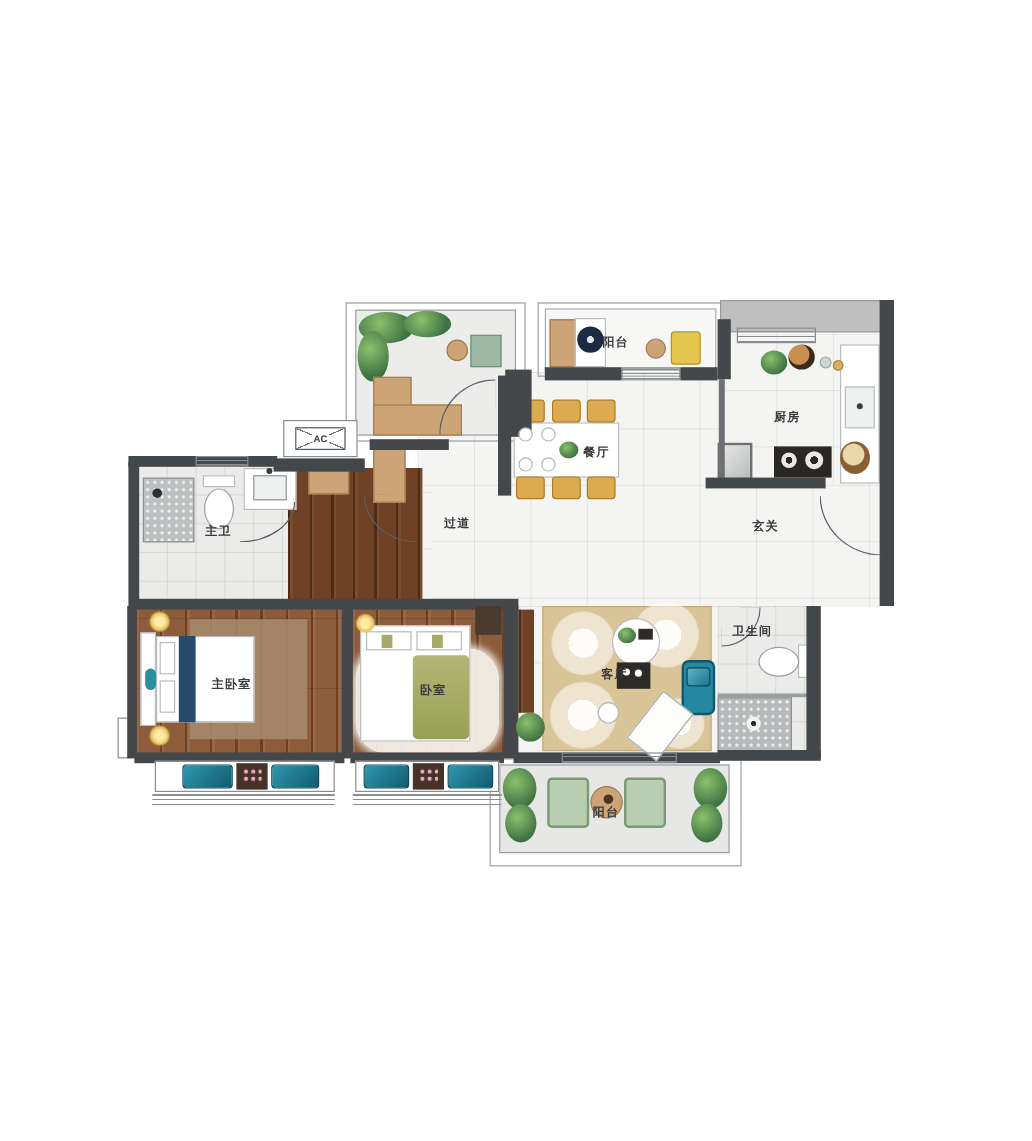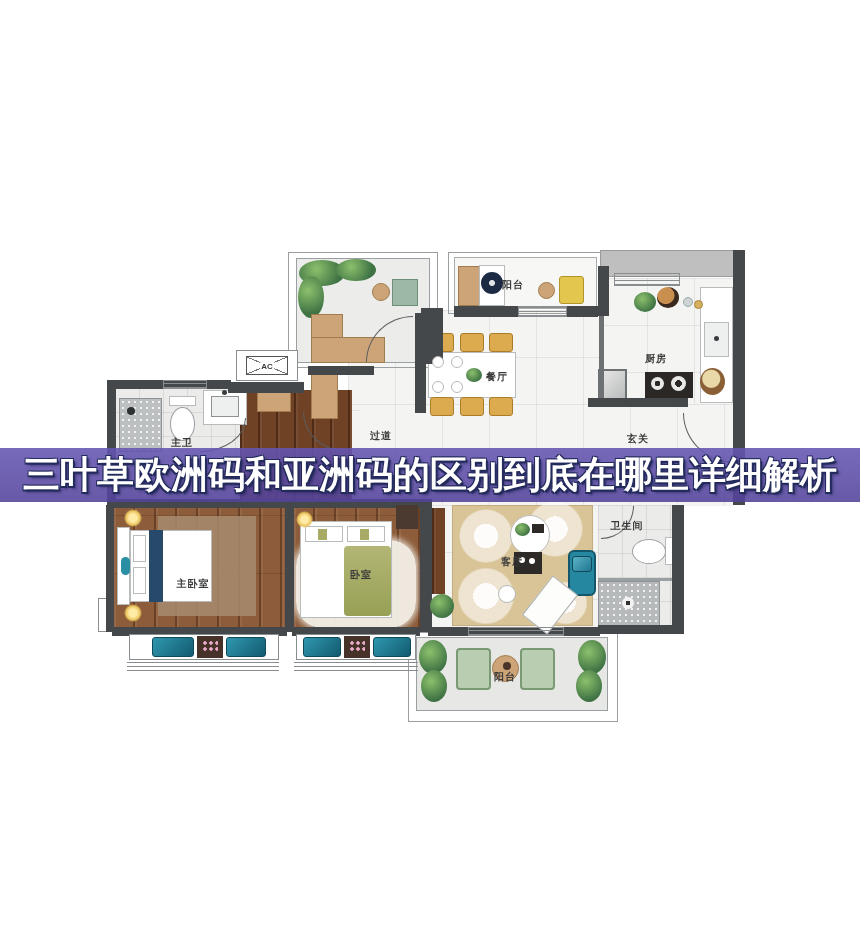--- a/index.html
+++ b/index.html
@@ -222,29 +222,26 @@
     <div class="abs plant" style="left:419px;top:640px;width:28px;height:34px;z-index:2;"></div>
     <div class="abs plant" style="left:421px;top:670px;width:26px;height:32px;z-index:2;"></div>
     <div class="abs plant" style="left:578px;top:640px;width:28px;height:34px;z-index:2;"></div>
     <div class="abs plant" style="left:576px;top:670px;width:26px;height:32px;z-index:2;"></div>
     <div class="abs" style="left:456px;top:648px;width:35px;height:42px;background:#b9cdb0;border:2px solid #7a9a74;border-radius:4px;box-sizing:border-box;z-index:2;"></div>
     <div class="abs" style="left:520px;top:648px;width:35px;height:42px;background:#b9cdb0;border:2px solid #7a9a74;border-radius:4px;box-sizing:border-box;z-index:2;"></div>
     <div class="abs tan" style="left:492px;top:655px;width:27px;height:27px;border-radius:50%;z-index:2;"></div>
     <div class="abs" style="left:503px;top:662px;width:8px;height:8px;border-radius:50%;background:#4a3328;z-index:3;"></div>
 
     <div class="abs lbl" style="left:513px;top:285px;">阳台</div>
-    <div class="abs lbl" style="left:656px;top:359px;text-align:right;">厨房</div>
+    <div class="abs lbl" style="left:656px;top:348px;text-align:right;">厨房</div>
     <div class="abs lbl" style="left:497px;top:377px;">餐厅</div>
     <div class="abs lbl" style="left:381px;top:436px;">过道</div>
     <div class="abs lbl" style="left:638px;top:439px;">玄关</div>
     <div class="abs lbl" style="left:182px;top:443px;">主卫</div>
-    <div class="abs lbl" style="left:193px;top:584px;">主卧室</div>
+    <div class="abs lbl" style="left:193px;top:570px;">主卧室</div>
     <div class="abs lbl" style="left:361px;top:575px;">卧室</div>
     <div class="abs lbl" style="left:512px;top:562px;">客厅</div>
     <div class="abs lbl" style="left:627px;top:526px;">卫生间</div>
     <div class="abs lbl" style="left:505px;top:677px;">阳台</div>
   </div>
 
-  <div class="abs banner">
-    <span class="banner-text">三叶草欧洲码和亚洲码的区别到底在哪里详细解析</span>
-  </div>
 
 </div>
 
 </body></html>

